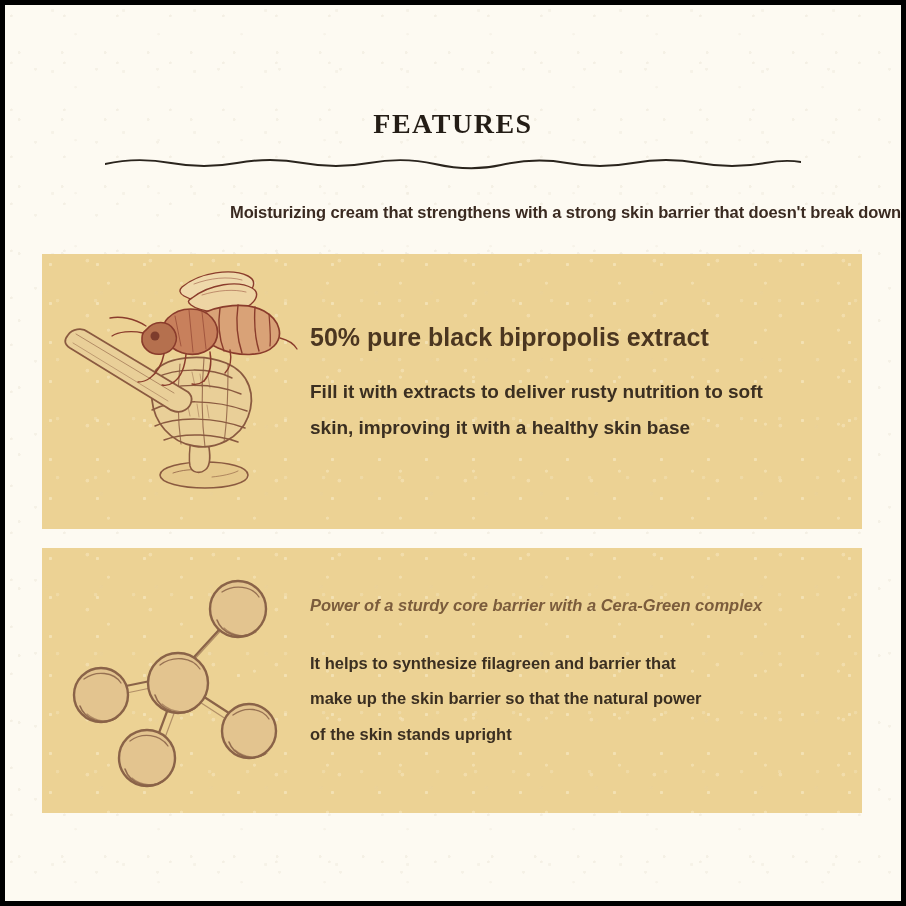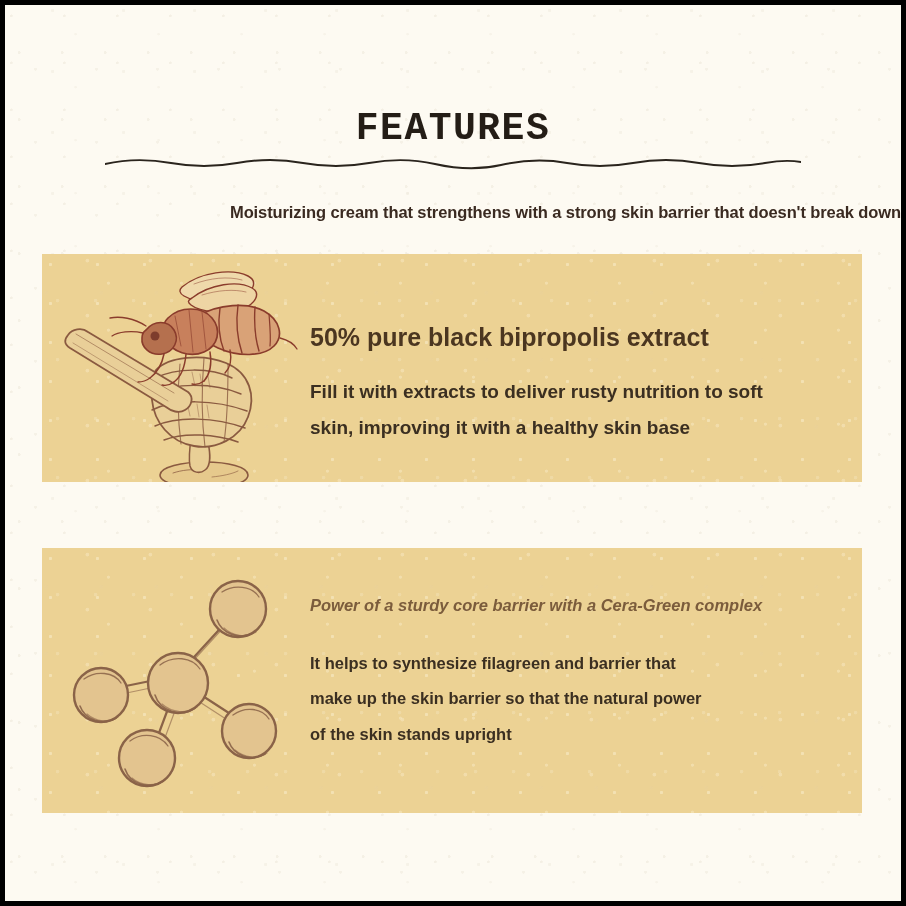--- a/index.html
+++ b/index.html
@@ -41,22 +41,22 @@
 
   
   .header {
     position: absolute;
     left: 0;
     top: 105px;
     width: 896px;
     text-align: center;
   }
   .features-title {
-    font-family: Liberation Mono, monospace;
-    font-size: 38px;
+    font-family: Liberation Serif, serif;
+    font-size: 28px;
     font-weight: bold;
     letter-spacing: 1.5px;
     color: #241d16;
     line-height: 1;
   }
   .wavy-rule {
     position: absolute;
     left: 100px;
     top: 45px;
     width: 696px;
@@ -89,21 +89,21 @@
     pointer-events: none;
     opacity: 0.5;
     background-image:
       radial-gradient(circle at 18% 27%, rgba(255,250,230,0.75) 0 1.3px, transparent 2.0px),
       radial-gradient(circle at 72% 12%, rgba(255,248,226,0.6) 0 1.5px, transparent 2.2px),
       radial-gradient(circle at 41% 79%, rgba(247,236,206,0.6) 0 1.4px, transparent 2.1px),
       radial-gradient(circle at 91% 62%, rgba(255,251,233,0.55) 0 1.2px, transparent 1.9px),
       radial-gradient(circle at 8% 58%, rgba(232,208,158,0.5) 0 1.6px, transparent 2.3px);
     background-size: 47px 39px, 63px 55px, 38px 59px, 73px 47px, 55px 67px;
   }
-  .panel-1 { top: 249px; height: 228px; }
+  .panel-1 { top: 249px; height: 275px; }
   .panel-2 { top: 543px; height: 265px; }
 
   .panel-art {
     position: absolute;
     left: 0;
     top: 0;
   }
   .panel-text {
     position: absolute;
   }

